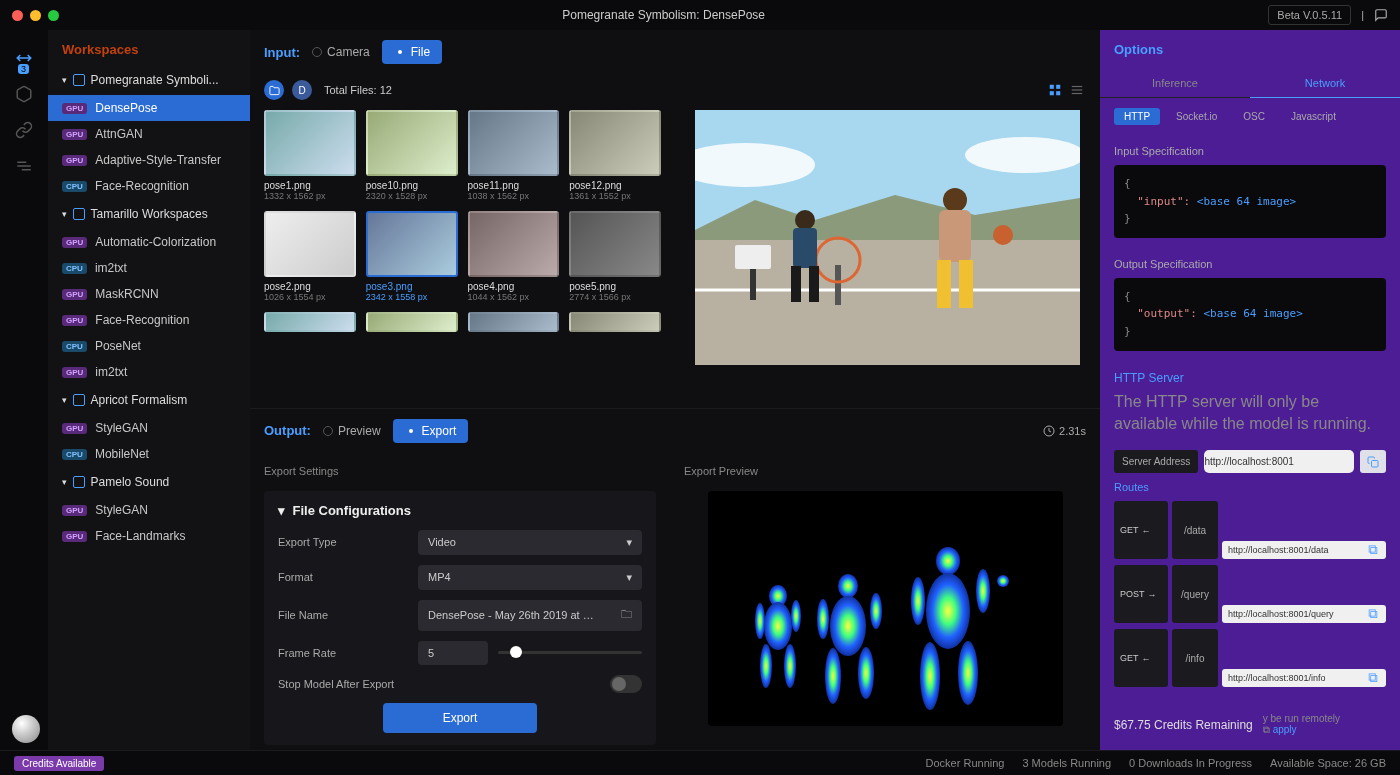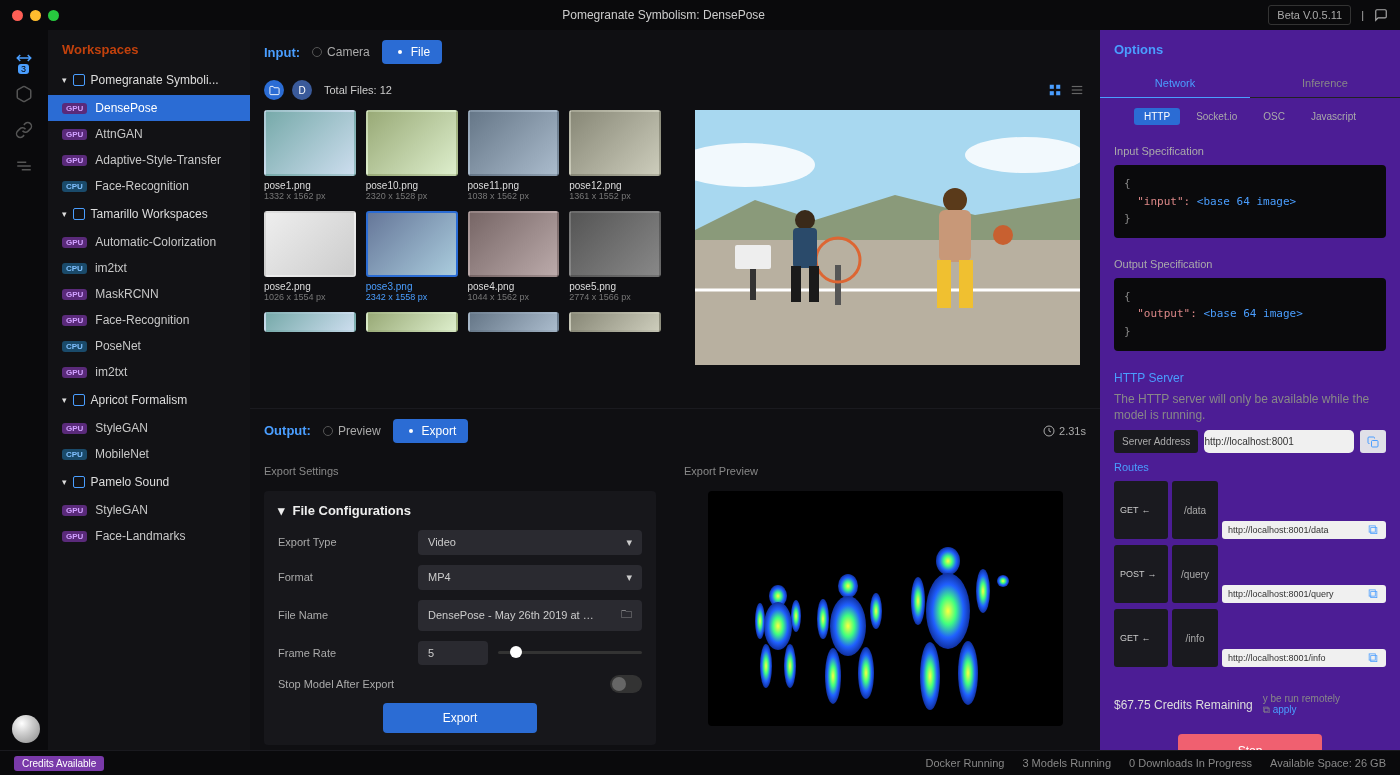--- a/index.html
+++ b/index.html
@@ -69,31 +69,31 @@
 .toggle-knob { position:absolute; width:14px; height:14px; background:#666; border-radius:50%; top:2px; left:2px; }
 .export-btn { background:#2b6cd4; color:#fff; border:none; padding:8px 60px; border-radius:4px; font-size:12px; margin:8px auto 0; display:block; cursor:pointer; }
 .export-preview { flex:1; padding:12px 14px; }
 .ep-title { color:#888; font-size:11px; margin-bottom:14px; }
 .ep-img { width:355px; height:235px; background:#000; border-radius:4px; margin:0 auto; position:relative; }
 .right-panel { width:300px; background:#4c1d95; display:flex; flex-direction:column; overflow-y:auto; }
 .rp-header { color:#4a9eff; font-weight:600; padding:12px 14px; font-size:13px; }
 .rp-tabs { display:flex; }
 .rp-tab { flex:1; text-align:center; padding:8px; font-size:11px; color:#888; cursor:pointer; border-bottom:1px solid #222; }
 .rp-tab.active { color:#4a9eff; border-bottom-color:#4a9eff; }
-.sub-tabs { display:flex; gap:6px; padding:10px 14px; justify-content:center; }
+.sub-tabs { display:flex; gap:6px; padding:10px 14px; justify-content:flex-start; }
 .sub-tab { font-size:10px; padding:3px 10px; border-radius:3px; color:#aaa; cursor:pointer; }
 .sub-tab.active { background:#2b6cd4; color:#fff; }
 .spec-block { padding:10px 14px; }
 .spec-label { font-size:11px; color:#aaa; margin-bottom:8px; }
 .code-box { background:#0a0a0c; border-radius:4px; padding:10px; font-family:monospace; font-size:11px; color:#888; line-height:1.6; }
 .code-key { color:#d88; }
 .code-val { color:#4a9eff; }
 .server-block { padding:10px 14px; }
 .server-title { color:#4a9eff; font-size:12px; margin-bottom:6px; }
-.server-desc { font-size:12px; color:#888; line-height:1.4; margin-bottom:6px; }
+.server-desc { font-size:16px; color:#888; line-height:1.4; margin-bottom:15px; }
 .addr-row { display:flex; gap:6px; margin-bottom:8px; align-items:stretch; }
 .addr-label { background:#1a1a1f; padding:6px 8px; font-size:10px; color:#aaa; border-radius:3px; display:flex; align-items:center; min-width:75px; justify-content:center; }
 .addr-input { flex:1; background:#f0f0f0; color:#333; border:none; padding:6px 0; font-size:10px; border-radius:5px; }
 .copy-btn { width:26px; background:#e0e0e8; border:none; border-radius:3px; cursor:pointer; color:#4a9eff; display:flex; align-items:center; justify-content:center; }
 .routes-title { color:#4a9eff; font-size:11px; margin:8px 0; }
 .route-row { display:flex; gap:4px; margin-bottom:6px; align-items:stretch; }
 .route-method { background:#1a1a1f; padding:4px 6px; font-size:9px; color:#ccc; border-radius:3px; display:flex; align-items:center; gap:3px; min-width:54px; }
 .route-path { background:#1a1a1f; padding:4px 8px; font-size:10px; color:#aaa; border-radius:3px; display:flex; align-items:center; min-width:46px; justify-content:center; }
 .route-url-wrap { flex:1; background:#f0f0f0; border-radius:3px; display:flex; align-items:center;margin-top:40px; }
 .route-url { flex:1; border:none; background:transparent; color:#333; padding:4px 6px; font-size:9px; }
@@ -472,22 +472,22 @@
             </g>
           </svg>
         </div>
       </div>
     </div>
   </div>
 
   <div class="right-panel">
     <div class="rp-header">Options</div>
     <div class="rp-tabs">
+      <div class="rp-tab">Inference</div>
       <div class="rp-tab active">Network</div>
-      <div class="rp-tab">Inference</div>
     </div>
     <div class="sub-tabs">
       <span class="sub-tab active">HTTP</span>
       <span class="sub-tab">Socket.io</span>
       <span class="sub-tab">OSC</span>
       <span class="sub-tab">Javascript</span>
     </div>
     <div class="spec-block">
       <div class="spec-label">Input Specification</div>
       <div class="code-box">{<br>&nbsp;&nbsp;<span class="code-key">"input":</span> <span class="code-val">&lt;base 64 image&gt;</span><br>}</div>

